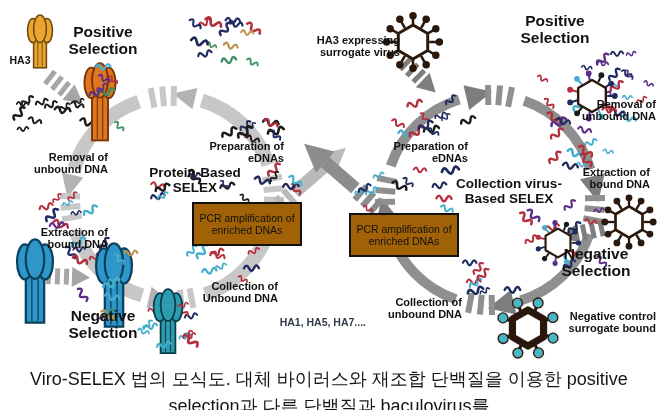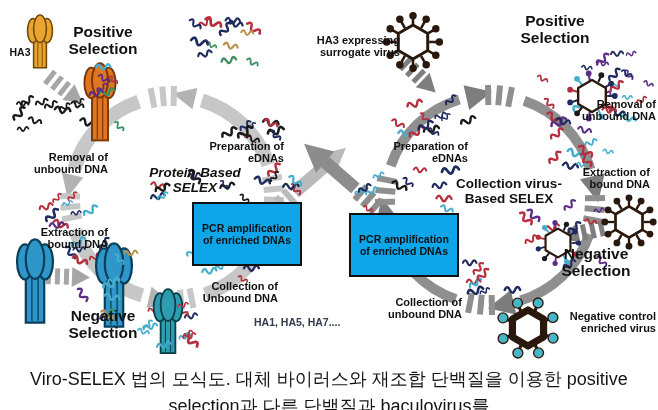--- a/index.html
+++ b/index.html
@@ -3,24 +3,24 @@
 <meta charset="utf-8">
 <style>
   html,body{margin:0;padding:0;background:#fff;}
   body{width:658px;height:410px;font-family:"Liberation Sans",sans-serif;}
   .fig{position:relative;width:658px;height:410px;background:#fff;overflow:hidden;}
   #art{position:absolute;left:0;top:0;}
   .lbl{position:absolute;font-weight:bold;color:#111;text-align:center;line-height:1.12;}
   .big{font-size:15.5px;}
   .med{font-size:13.5px;}
   .small{font-size:11px;text-align:right;}
-  .tiny{font-size:10.5px;}
-  .pcr{position:absolute;font-weight:bold;font-size:10.5px;color:#111;border:2.5px solid #111;
-       background:#0ea5e9;text-align:center;line-height:1.15;padding:18px 3px;}
-  .targets{position:absolute;font-weight:bold;font-size:10.5px;color:#333a4d;text-align:left;line-height:1.35;}
+  .tiny{font-size:10.5px;margin-top:8px;}
+  .pcr{position:absolute;font-weight:normal;font-size:10.5px;color:#111;border:2.5px solid #111;
+       background:#a16207;text-align:center;line-height:1.15;padding:8px 3px;}
+  .targets{position:absolute;font-weight:bold;font-size:10.5px;color:#333a4d;text-align:right;line-height:1.35;}
   .caption{position:absolute;left:0;top:366px;width:658px;text-align:center;
            font-size:18px;color:#151515;line-height:1.5;font-weight:normal;}
 </style>
 </head>
 <body>
 
 <div class="fig">
   <svg id="art" width="658" height="360" viewBox="0 0 658 360">
       <g>
         <path d="M268.4428947111303,164.79204824537 A102,102 0 0 0 201.82191388171915,100.45691489177038" stroke="#c7c7c7" stroke-width="14" fill="none"></path>
@@ -480,37 +480,37 @@
         <circle cx="11.238197802477359" cy="-27.81551563700362" r="5.5" fill="#49b6c8" stroke="#2b180c" stroke-width="1.5"></circle>
         <line x1="16.569087362143925" y1="-7.03316031280693" x2="24.853631043215888" y2="-10.549740469210395" stroke="#2b180c" stroke-width="3.5"></line>
         <circle cx="27.615145603573207" cy="-11.721933854678216" r="5.5" fill="#49b6c8" stroke="#2b180c" stroke-width="1.5"></circle>
         <polygon points="0.0,-20.0 17.3,-10.0 17.3,10.0 0.0,20.0 -17.3,10.0 -17.3,-10.0" fill="#fff" stroke="#2b180c" stroke-width="8" stroke-linejoin="round"></polygon>
       </g>
     </svg>
 
   <div class="lbl tiny" style="left:4px;top:47px;width:32px;">HA3</div>
   <div class="lbl big" style="left:50px;top:23px;width:106px;">Positive Selection</div>
   <div class="lbl small" style="left:4px;top:151px;width:104px;">Removal of unbound DNA</div>
-  <div class="lbl med" style="left:126px;top:165px;width:138px;font-style:italic;">Protein-Based SELEX</div>
+  <div class="lbl med" style="left:126px;top:165px;width:138px;">Protein-Based SELEX</div>
   <div class="lbl small" style="left:190px;top:140px;width:94px;">Preparation of eDNAs</div>
   <div class="pcr" style="left:192px;top:202px;width:100px;">PCR amplification of enriched DNAs</div>
   <div class="lbl small" style="left:16px;top:226px;width:92px;">Extraction of bound DNA</div>
   <div class="lbl big" style="left:40px;top:307px;width:126px;">Negative Selection</div>
   <div class="lbl small" style="left:178px;top:280px;width:100px;">Collection of Unbound DNA</div>
   <div class="targets" style="left:254px;top:315px;width:112px;">
     <div>HA1, HA5, HA7....</div>
   </div>
 
   <div class="lbl small" style="left:298px;top:34px;width:102px;">HA3 expressing surrogate virus</div>
   <div class="lbl big" style="left:504px;top:12px;width:102px;">Positive Selection</div>
   <div class="lbl small" style="left:570px;top:98px;width:86px;">Removal of unbound DNA</div>
   <div class="lbl small" style="left:374px;top:140px;width:94px;">Preparation of eDNAs</div>
   <div class="lbl med" style="left:434px;top:176px;width:150px;">Collection virus- Based SELEX</div>
   <div class="pcr" style="left:349px;top:213px;width:100px;">PCR amplification of enriched DNAs</div>
   <div class="lbl small" style="left:562px;top:166px;width:88px;">Extraction of bound DNA</div>
   <div class="lbl big" style="left:536px;top:245px;width:120px;">Negative Selection</div>
   <div class="lbl small" style="left:354px;top:296px;width:108px;">Collection of unbound DNA</div>
-  <div class="lbl small" style="left:562px;top:310px;width:94px;">Negative control enriched virus</div>
+  <div class="lbl small" style="left:562px;top:310px;width:94px;">Negative control surrogate bound</div>
 
   <div class="caption">
     <div>Viro-SELEX 법의 모식도. 대체 바이러스와 재조합 단백질을 이용한 positive selection과 다른 단백질과 baculovirus를</div>
   </div>
 </div>
 
 </body></html>

